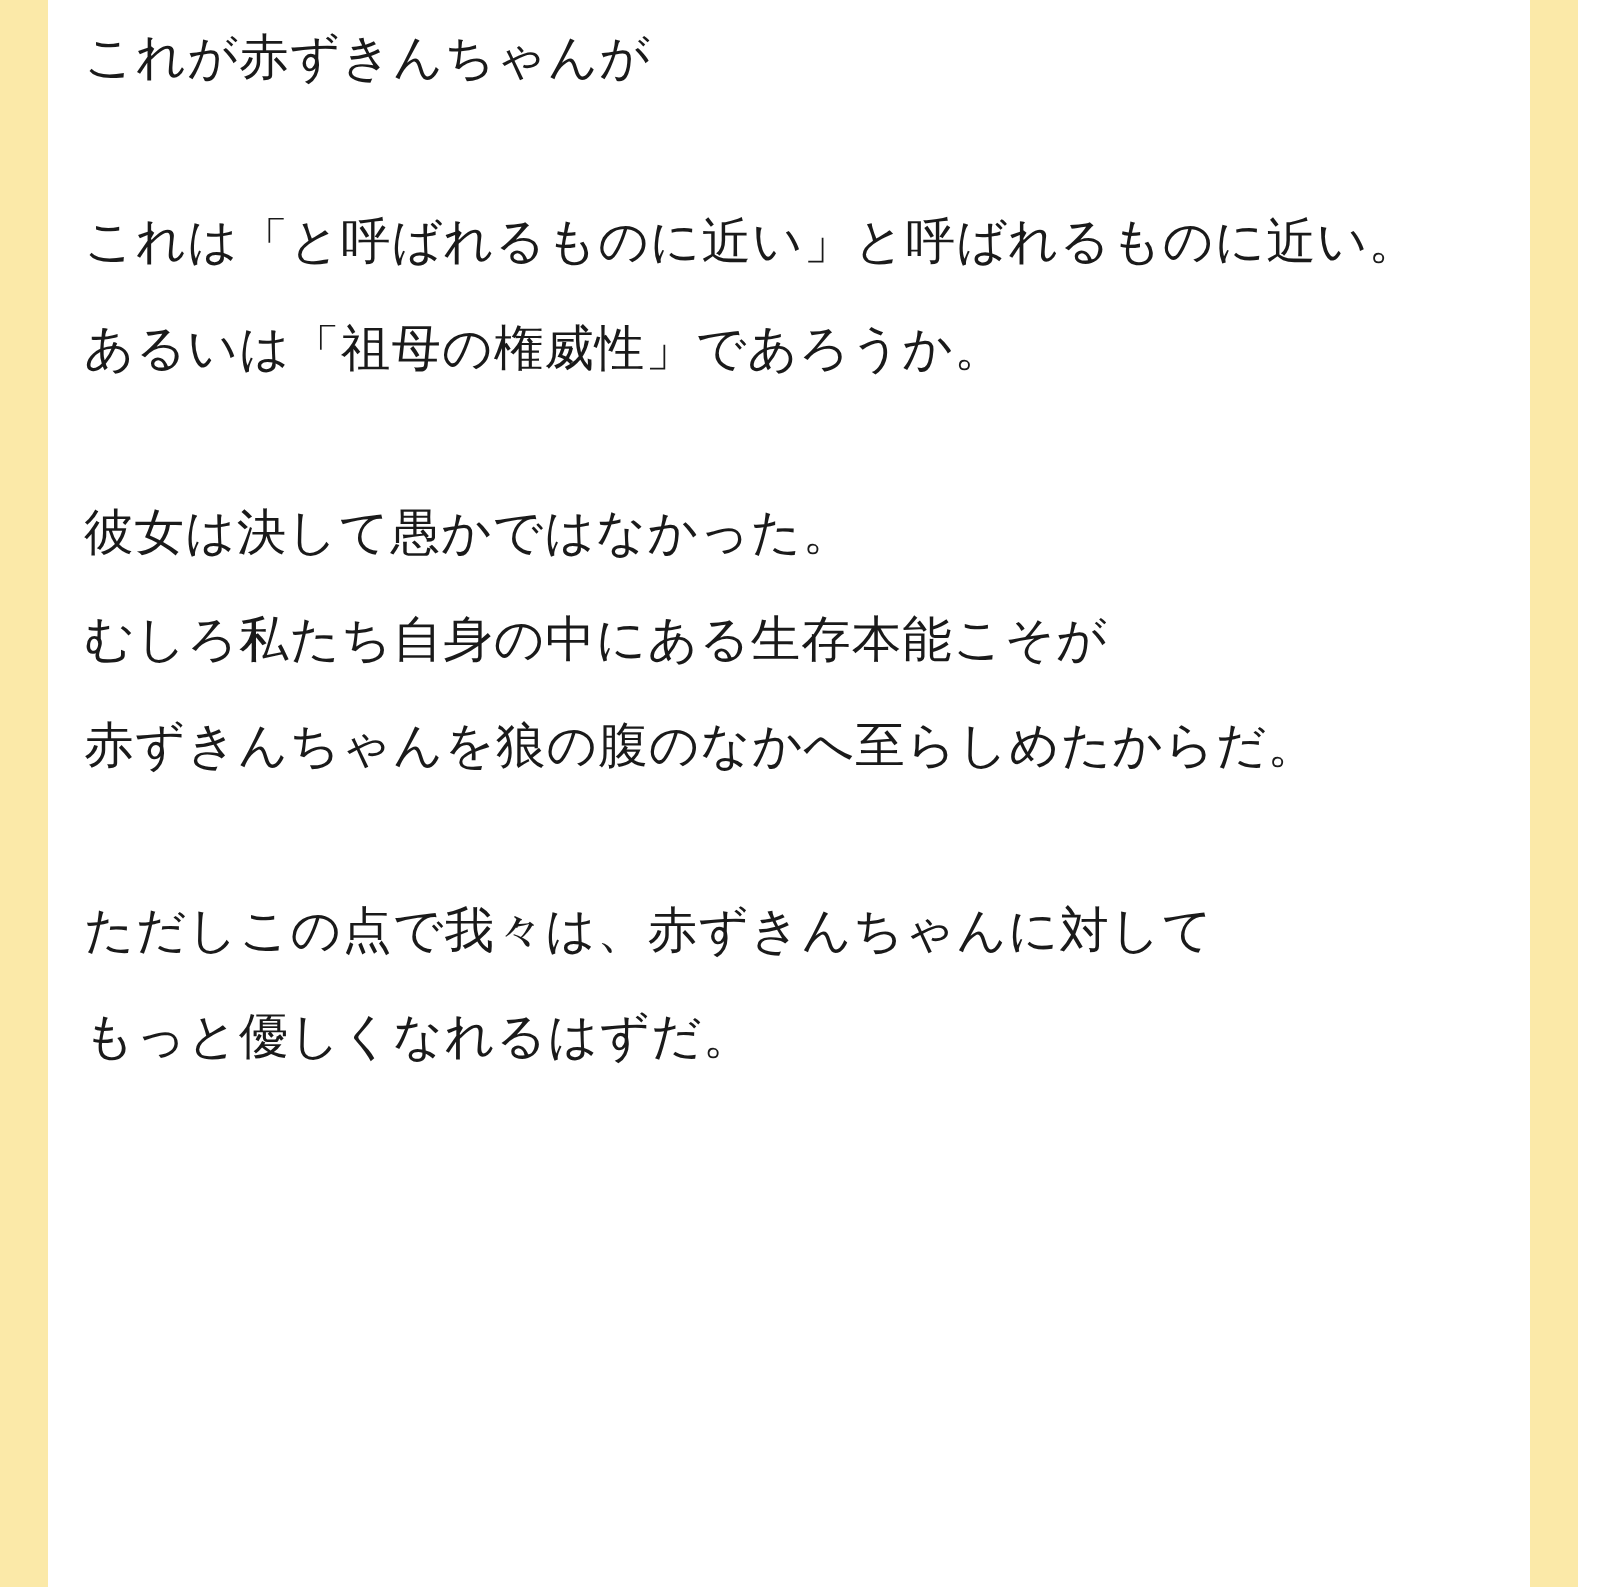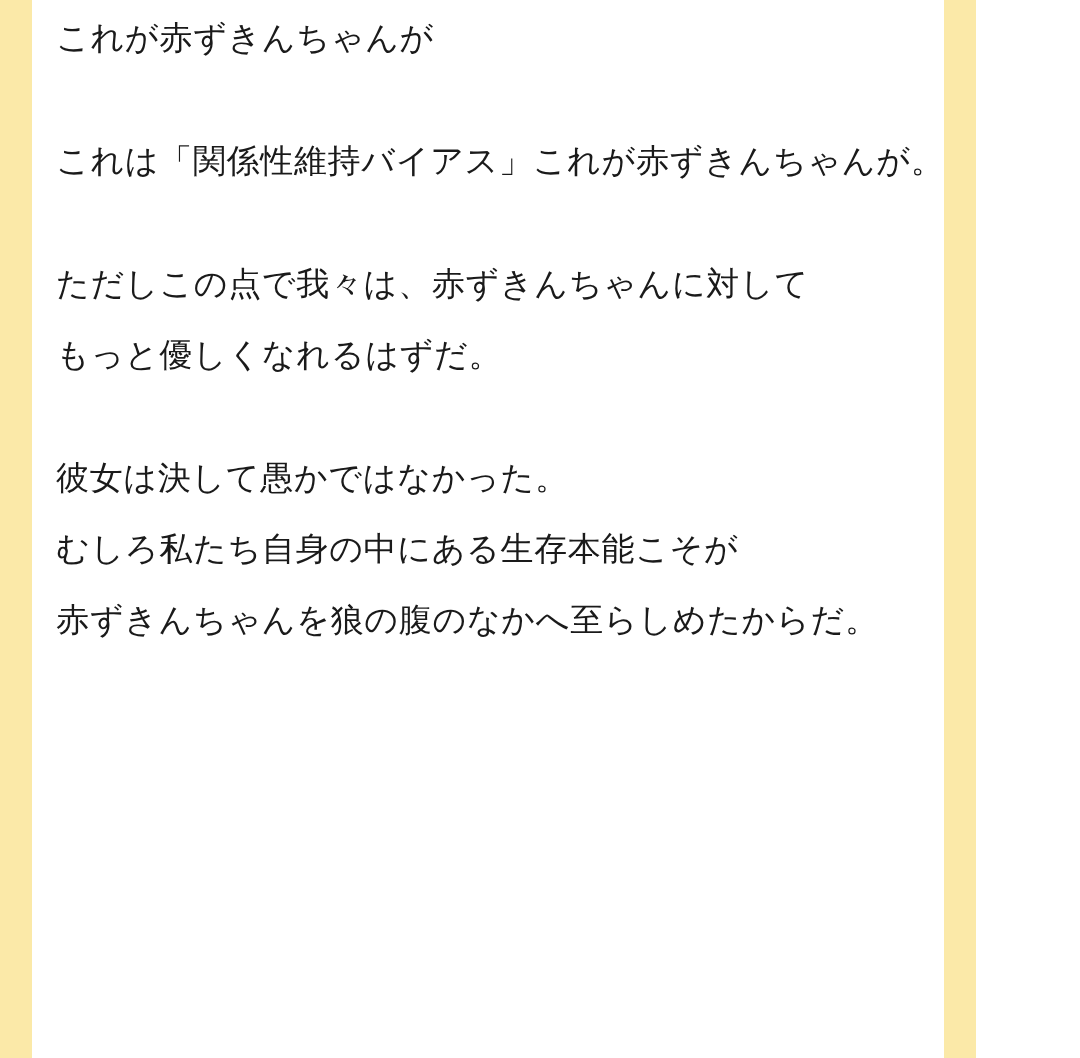--- a/index.html
+++ b/index.html
@@ -8,21 +8,21 @@
   }
   body {
     width: 1080px;
     height: 1058px;
     background: #ffffff;
     font-family: "DejaVu Sans", sans-serif;
     overflow: hidden;
   }
   .page {
     position: relative;
-    width: 976px;
+    width: 1052px;
     height: 1058px;
     background: #ffffff;
     box-sizing: border-box;
   }
   .edge-band {
     position: absolute;
     top: 0;
     bottom: 0;
     width: 32px;
     background: #fbe9a8;
@@ -66,27 +66,28 @@
   <div class="edge-band right"></div>
 
   <div class="content">
     <div class="spacer-top"></div>
 
     <div class="para">
       <div class="line">これが赤ずきんちゃんが</div>
     </div>
 
     <div class="para">
-      <div class="line">これは「関係性維持バイアス」これが赤ずきんちゃんが。</div>
-    </div>
-
-    <div class="para">
-      <div class="line">ただしこの点で我々は、赤ずきんちゃんに対して</div>
-      <div class="line">もっと優しくなれるはずだ。</div>
+      <div class="line">これは「と呼ばれるものに近い」と呼ばれるものに近い。</div>
+      <div class="line">あるいは「祖母の権威性」であろうか。</div>
     </div>
 
     <div class="para">
       <div class="line">彼女は決して愚かではなかった。</div>
       <div class="line">むしろ私たち自身の中にある生存本能こそが</div>
       <div class="line">赤ずきんちゃんを狼の腹のなかへ至らしめたからだ。</div>
     </div>
+
+    <div class="para">
+      <div class="line">ただしこの点で我々は、赤ずきんちゃんに対して</div>
+      <div class="line">もっと優しくなれるはずだ。</div>
+    </div>
   </div>
 </div>
 
 </body></html>

